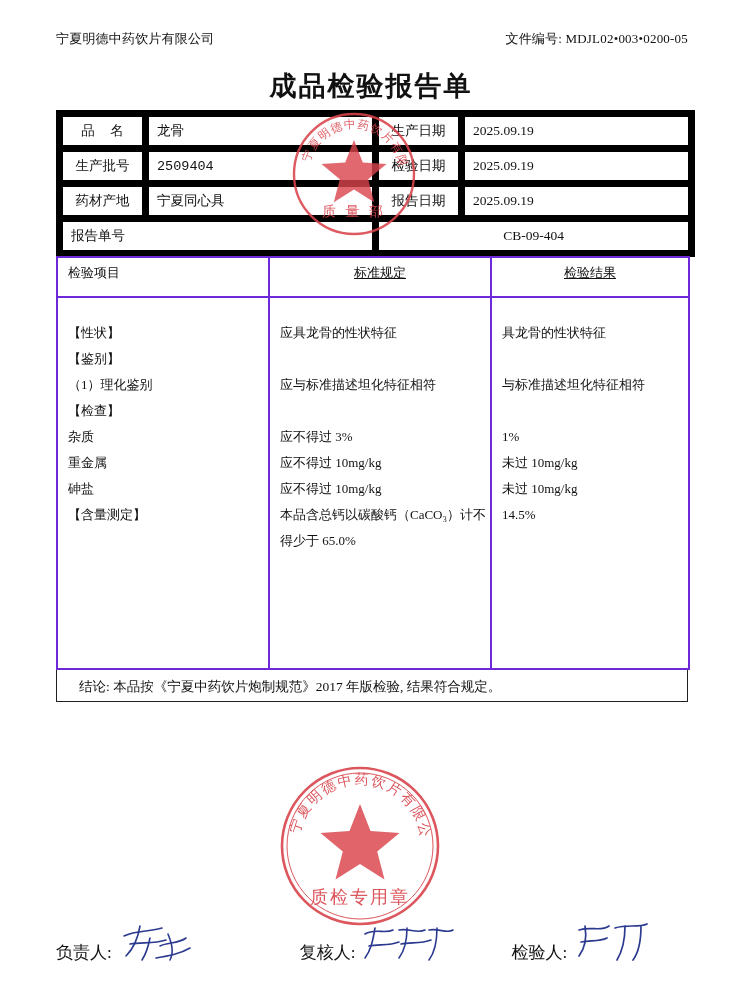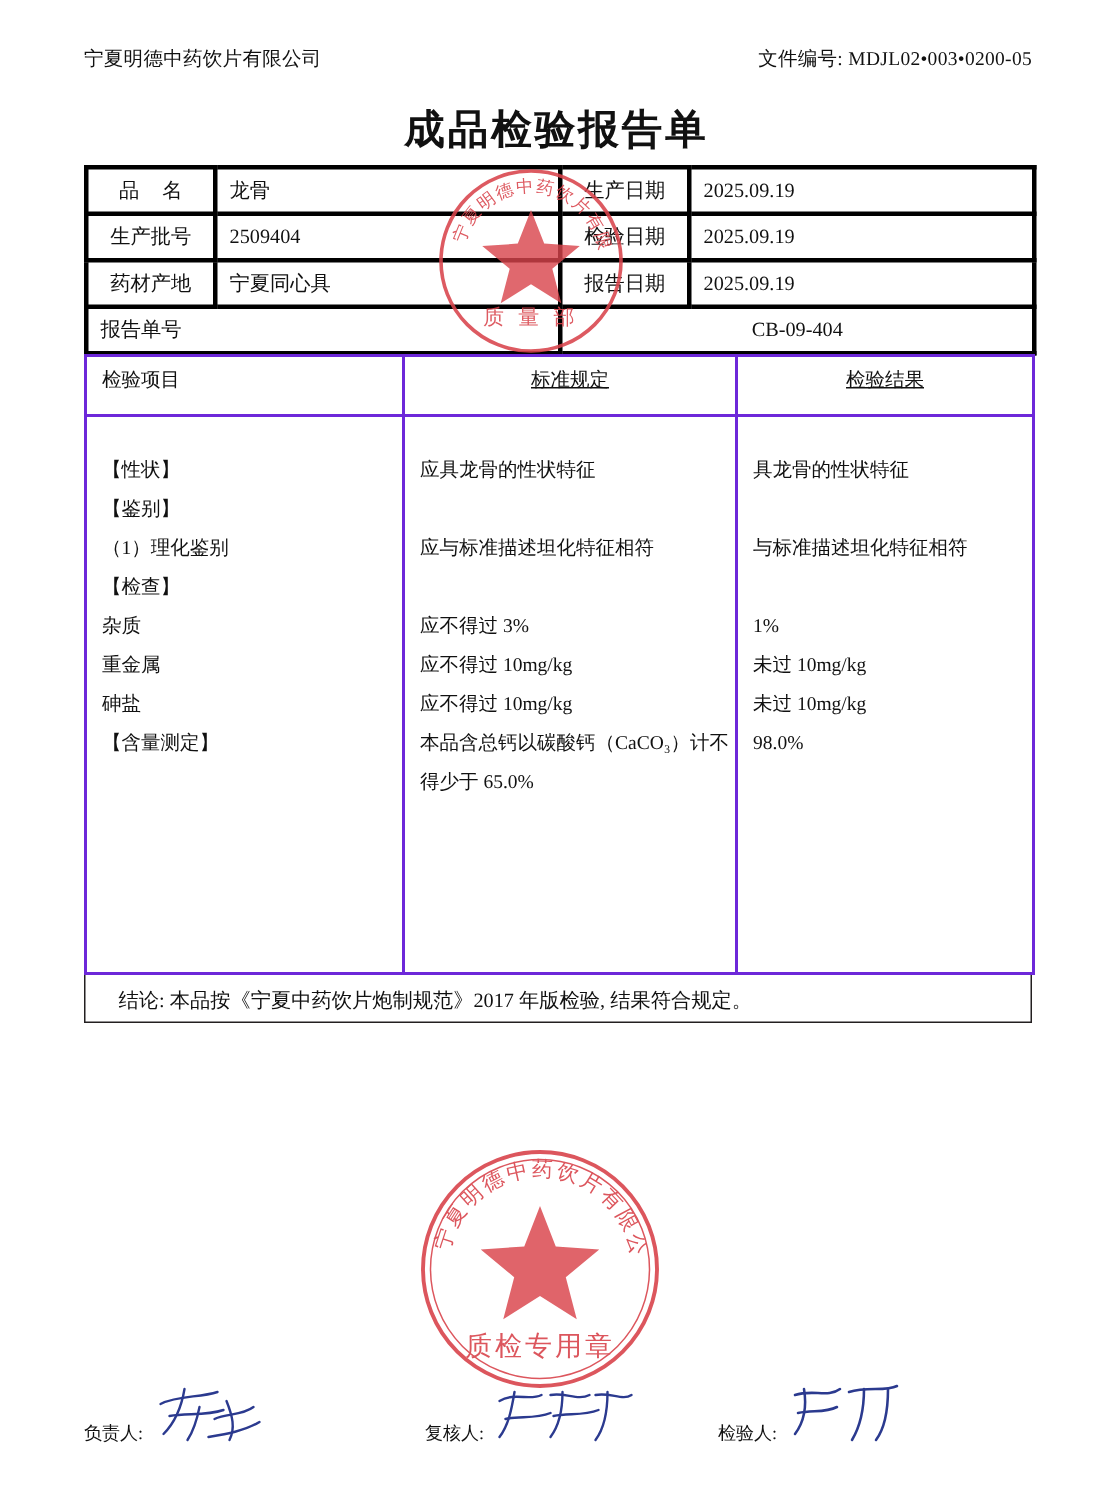--- a/index.html
+++ b/index.html
@@ -56,37 +56,37 @@
     top: 110px;
     left: 56px;
     width: 632px;
   }
   table.main {
     border-collapse: collapse;
     width: 632px;
     table-layout: fixed;
   }
   table.main td {
-    border: 3px solid #000000;
+    border: 7px solid #000000;
     font-size: 13.5px;
     padding: 5px 8px;
     vertical-align: middle;
     height: 22px;
     box-sizing: border-box;
   }
   .lbl {
     width: 86px;
     text-align: center;
     white-space: nowrap;
   }
   .lbl-spread {
     letter-spacing: 6px;
     text-indent: 6px;
   }
-  .val-1 { width: 230px; }
+  .val-1 { width: 230px; font-family: Liberation Mono, monospace; }
   .lbl2 { width: 86px; text-align: center; white-space: nowrap;}
   .val-2 { width: 230px; }
   .center { text-align: center; }
 
   
   .rep-num-label { text-align: left; padding-left: 10px; margin-top: 22px; }
 
   
   table.insp {
     border-collapse: collapse;
@@ -139,21 +139,21 @@
     height: 32px;
   }
 
   
   .sign-row {
     position: absolute;
     top: 930px;
     left: 56px;
     width: 632px;
     display: flex;
-    font-size: 12px;
+    font-size: 17px;
   }
   .sign-block {
     display: flex;
     align-items: flex-end;
     white-space: nowrap;
   }
   .sign-block .sig-label { }
   .sig-img {
     display: inline-block;
     width: 92px;
@@ -262,21 +262,21 @@
         </td>
         <td class="col-res body-cell">
           <div class="spacer-top"></div>
           <div class="rowline">具龙骨的性状特征</div>
           <div class="rowline blank">.</div>
           <div class="rowline">与标准描述坦化特征相符</div>
           <div class="rowline blank">.</div>
           <div class="rowline">1%</div>
           <div class="rowline">未过 10mg/kg</div>
           <div class="rowline">未过 10mg/kg</div>
-          <div class="rowline">98.0%</div>
+          <div class="rowline">14.5%</div>
         </td>
       </tr>
     </tbody>
       </table>
 
     <div class="concl">结论: 本品按《宁夏中药饮片炮制规范》2017 年版检验, 结果符合规定。</div>
   </div>
 
   <div class="sign-row">
     <div class="sign-block">

